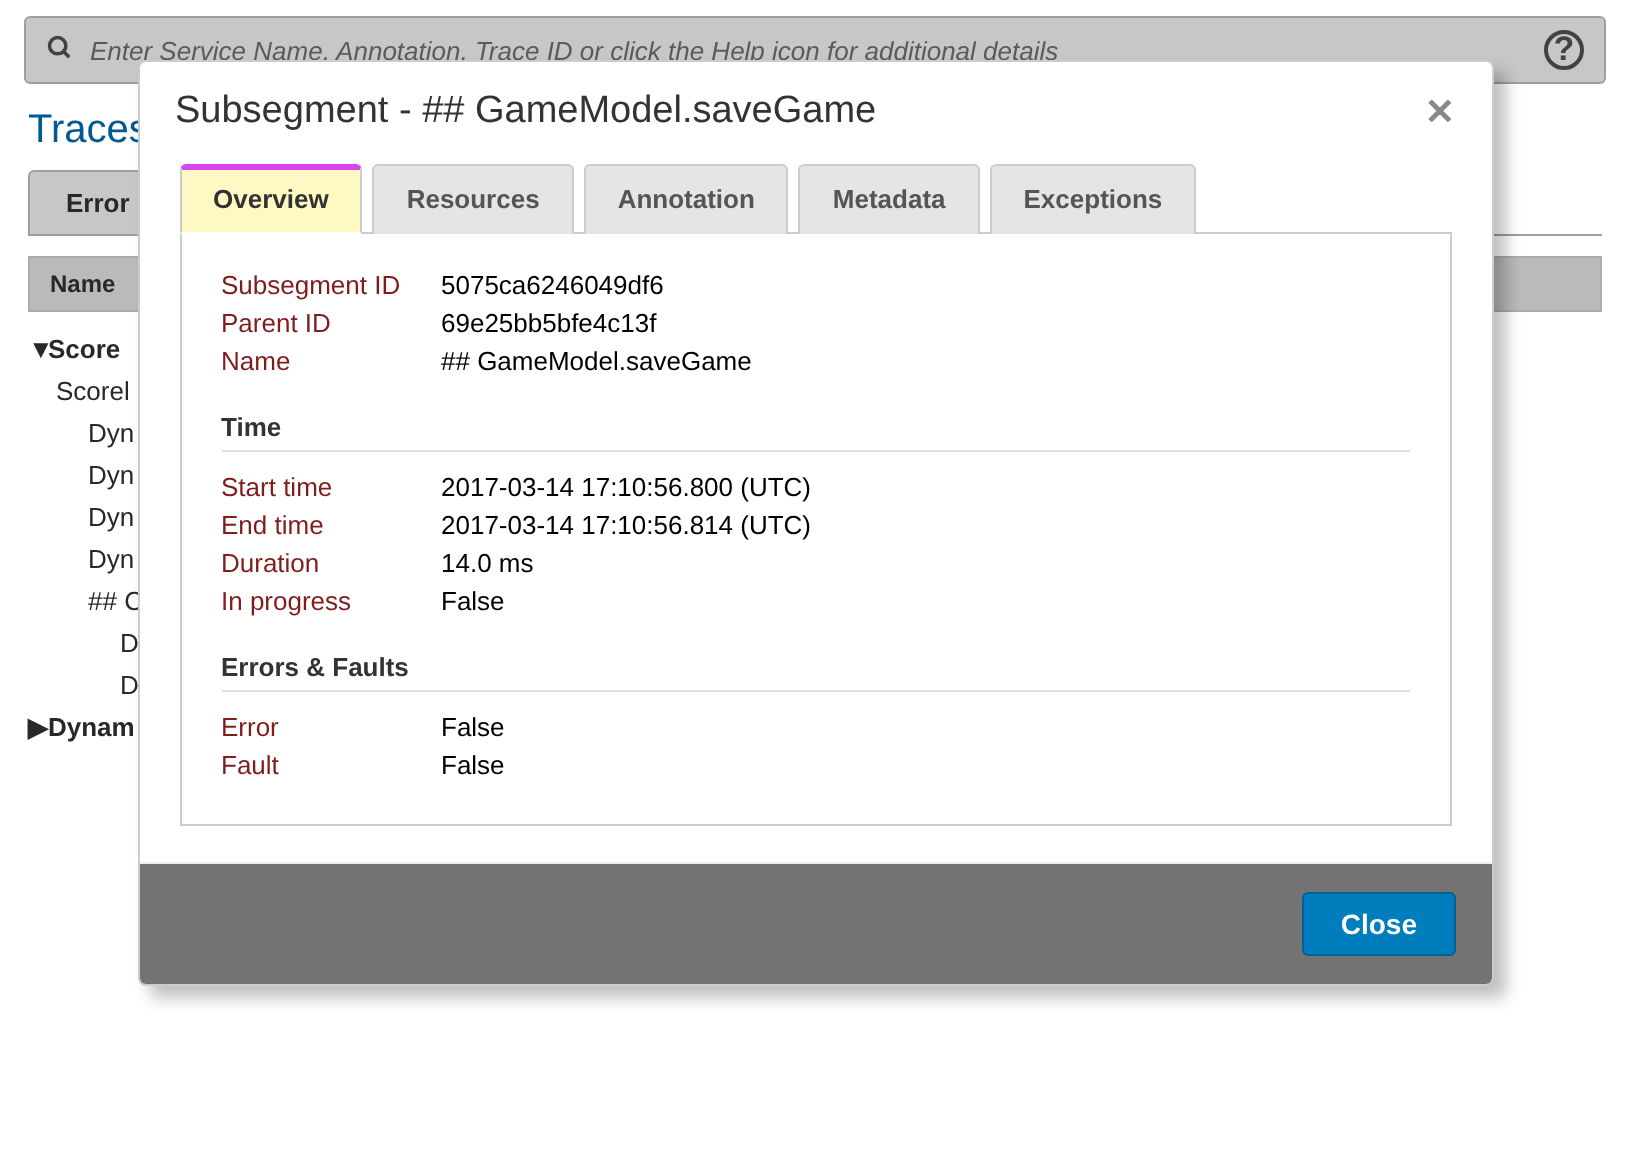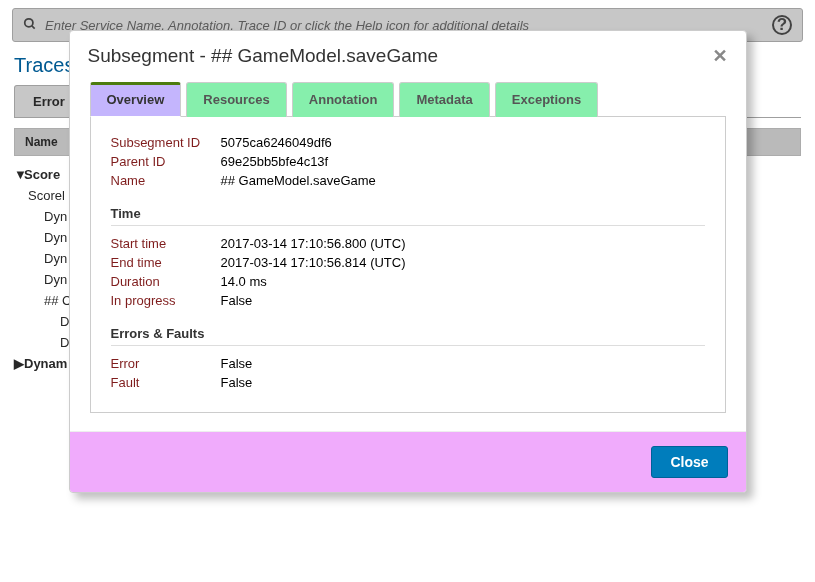--- a/index.html
+++ b/index.html
@@ -131,32 +131,32 @@
     }
     .sub-tabs {
       display: flex;
       border-bottom: 1px solid #ccc;
       gap: 5px;
     }
     .sub-tab {
       padding: 9px 16px;
       border: 1px solid #ccc;
       border-bottom: none;
-      background: #86efac;
+      background: #e5e5e5;
       border-radius: 3px 3px 0 0;
       font-size: 13px;
       color: #555;
       cursor: pointer;
       position: relative;
       top: 1px;
       font-weight: bold;
     }
     .sub-tab.active {
-      background: #c4b5fd;
-      border-top: 3px solid #4d7c0f;
+      background: #fef9c3;
+      border-top: 3px solid #d946ef;
       padding-top: 7px;
       color: #333;
       border-bottom: 1px solid #fff;
     }
     .panel {
       border: 1px solid #ccc;
       border-top: none;
       padding: 16px 20px 20px;
     }
     .kv-row { display: flex; padding: 2px 0; font-size: 13px; }
@@ -167,21 +167,21 @@
       font-size: 13px;
       margin-top: 16px;
       margin-bottom: 4px;
     }
     .divider { border-top: 1px solid #ddd; margin: 4px 0 8px; }
     .modal-footer {
       display: flex;
       justify-content: flex-end;
       padding: 14px 18px;
       border-top: 1px solid #eee;
-      background: #f0abfc;
+      background: #737373;
     }
     .btn-close {
       background: #007dbc;
       color: #fff;
       border: 1px solid #006199;
       padding: 7px 18px;
       border-radius: 3px;
       font-size: 14px;
       font-weight: bold;
       cursor: pointer;

